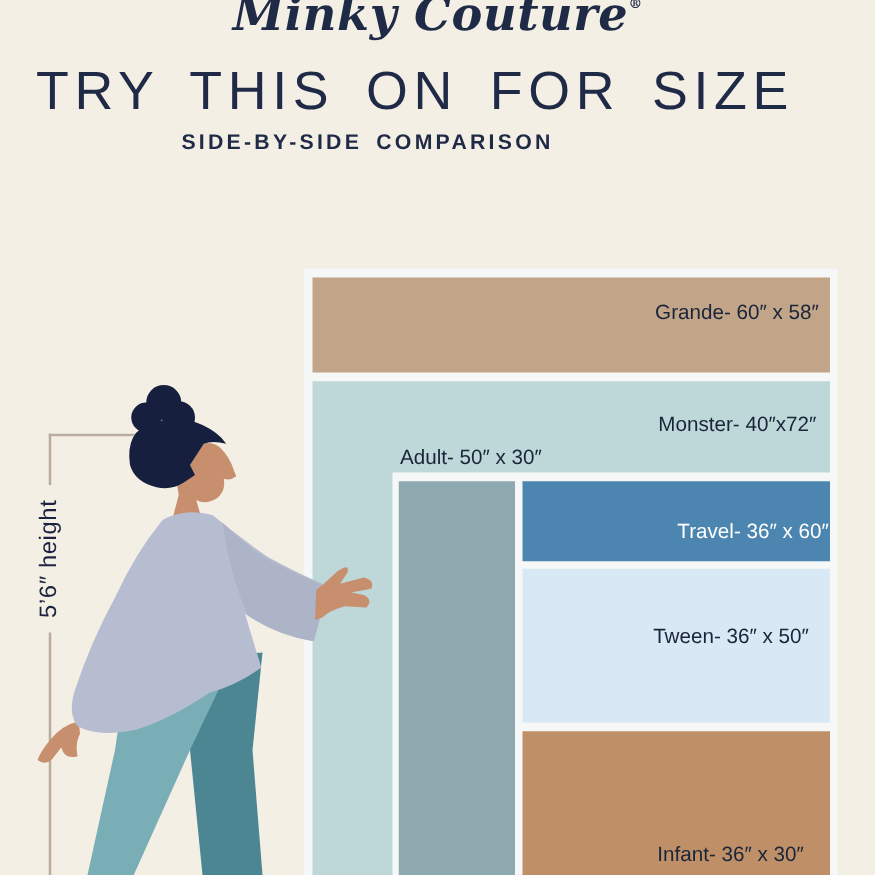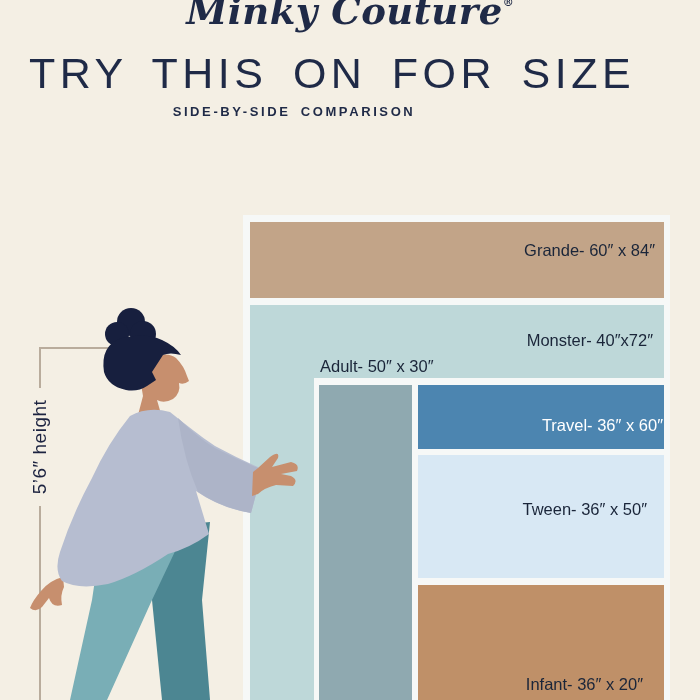--- a/index.html
+++ b/index.html
@@ -17,21 +17,21 @@
     font-size: 37px; color: #1f2a47; letter-spacing: 0.5px;
   }
   .logo .reg { font-size: 11px; font-style: normal; vertical-align: 18px; letter-spacing: 0; }
   .title {
     left: 0; top: 49px; width: 664px; text-align: center;
     font-size: 43px; color: #1f2a47; letter-spacing: 4.5px; word-spacing: 9px;
     font-weight: 400; white-space: nowrap;
   }
   .subtitle {
     left: 0; top: 104px; width: 588px; text-align: center;
-    font-size: 13px; color: #1f2a47; letter-spacing: 2.6px; word-spacing: 4px;
+    font-size: 17px; color: #1f2a47; letter-spacing: 2.6px; word-spacing: 4px;
     font-weight: 700; white-space: nowrap;
   }
 
   
   .chart-frame { left: 243px; top: 215px; width: 427px; height: 485px; background: #f6f8f7; }
   .rect { position: absolute; }
   .rect-grande  { left: 250px; top: 222px; width: 414px; height: 76px;  background: #c2a488; }
   .rect-monster { left: 250px; top: 305px; width: 414px; height: 395px; background: #bed8d9; }
   .inner-frame  { left: 314px; top: 378px; width: 356px; height: 322px; background: #f6f8f7; }
   .rect-adult   { left: 319px; top: 385px; width: 93px;  height: 315px; background: #8fa9b0; }
@@ -75,26 +75,26 @@
 <div class="abs chart-frame layer1"></div>
 
 <div class="rect rect-grande layer1"></div>
 <div class="rect rect-monster layer1"></div>
 <div class="rect inner-frame layer1"></div>
 <div class="rect rect-adult layer1"></div>
 <div class="rect rect-travel layer1"></div>
 <div class="rect rect-tween layer1"></div>
 <div class="rect rect-infant layer1"></div>
 
-<div class="size-label lbl-grande layer2">Grande- 60″ x 84″</div>
+<div class="size-label lbl-grande layer2">Grande- 60″ x 58″</div>
 <div class="size-label lbl-monster layer2">Monster- 40″x72″</div>
 <div class="size-label lbl-adult layer2">Adult- 50″ x 30″</div>
 <div class="size-label lbl-travel layer2">Travel- 36″ x 60″</div>
 <div class="size-label lbl-tween layer2">Tween- 36″ x 50″</div>
-<div class="size-label lbl-infant layer2">Infant- 36″ x 20″</div>
+<div class="size-label lbl-infant layer2">Infant- 36″ x 30″</div>
 
 <div class="abs bracket bracket-top layer2"></div>
 <div class="abs bracket bracket-vert-upper layer2"></div>
 <div class="abs bracket bracket-vert-lower layer2"></div>
 <div class="abs height-label layer2">5’6″ height</div>
 
 <svg class="abs person-svg" viewBox="0 0 300 400">
 
   <path fill="#c78f6e" d="M63,277 Q50,280 41,291 Q33,300 30,308 Q36,313 42,307 L49,298 Q52,308 62,305 Q60,295 64,287 Z"></path>
 

